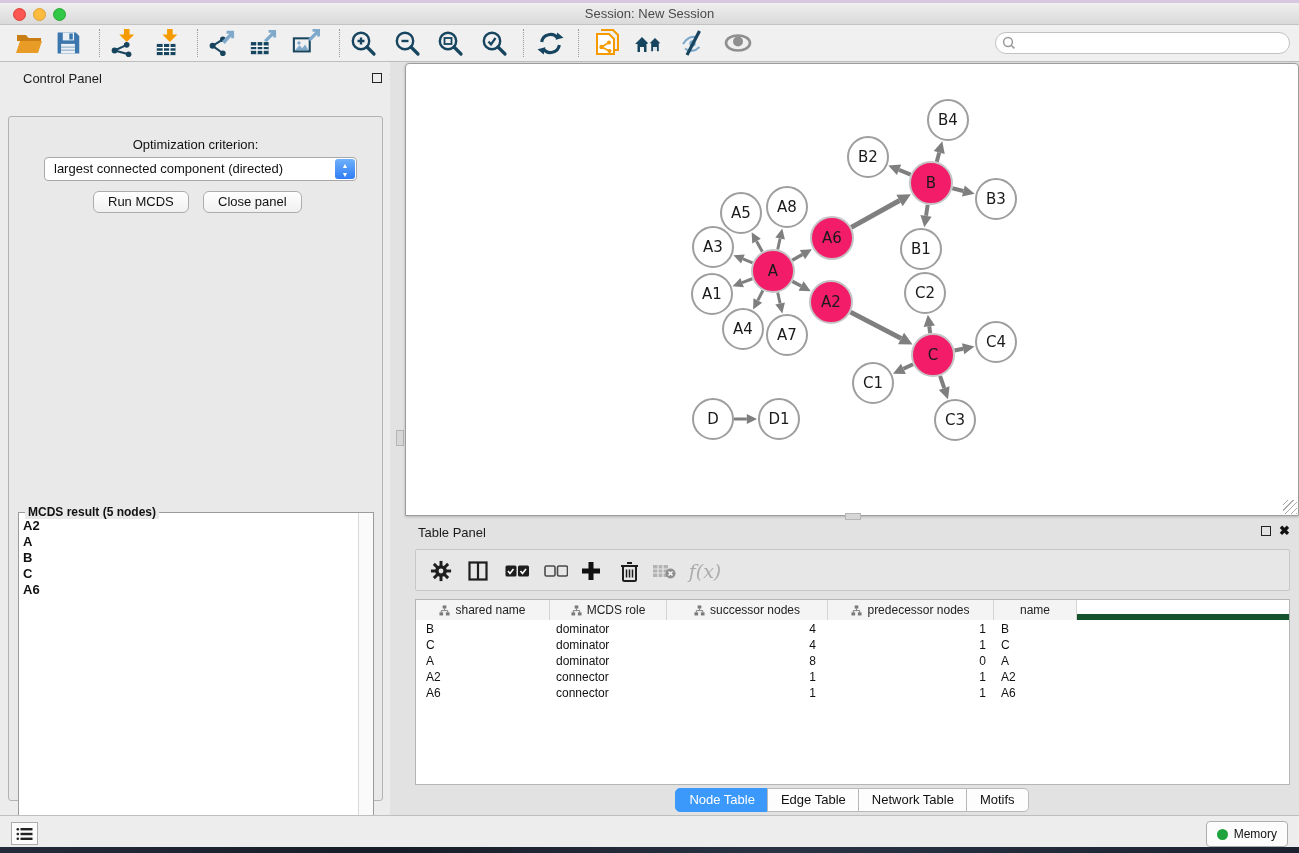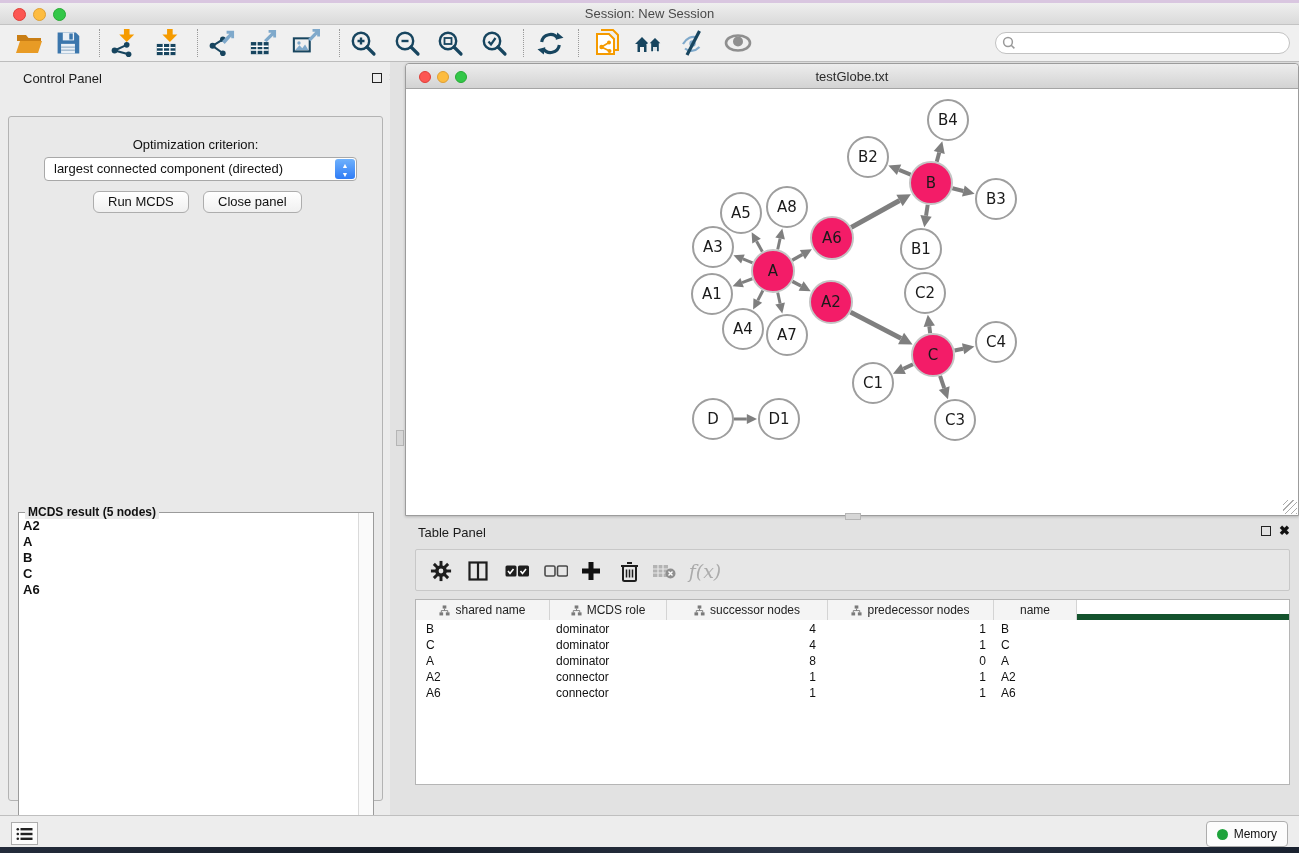--- a/index.html
+++ b/index.html
@@ -296,26 +296,20 @@
         </div>
       <div id="result-scrollbar"></div>
     </div>
   </div>
 </div>
 
 <div class="abs" id="right-region">
   <div id="v-grip" class="grip"></div>
 
   <div id="net-window">
-    <div id="net-titlebar">
-      <span class="tl abs" style="left:13px;top:7px;width:12px;height:12px;background:#FC5753;border:1px solid #DF3E38;"></span>
-      <span class="tl abs" style="left:31px;top:7px;width:12px;height:12px;background:#FDBC40;border:1px solid #DE9F34;"></span>
-      <span class="tl abs" style="left:49px;top:7px;width:12px;height:12px;background:#33C748;border:1px solid #27AA35;"></span>
-      <div id="net-title">testGlobe.txt</div>
-    </div>
     <div id="net-canvas">
       <svg id="graph-svg" width="890" height="426" viewBox="0 0 890 426">
           <line x1="345.5735128005243" y1="173.8294051202097" x2="335.8969494465053" y2="169.95877977860215" stroke="#7F7F7F" stroke-width="3"></line>
           <polygon points="326.4264871994757,166.1705948797903 337.7167637606404,165.40924399326437 334.0771351323702,174.50831556393993" fill="#7F7F7F"></polygon>
           <line x1="355.3722984559506" y1="162.73729095141053" x2="349.555090441745" y2="152.19360142566276" stroke="#7F7F7F" stroke-width="3"></line>
           <polygon points="344.6277015440494,143.26270904858947 353.84542109347626,149.82652244539722 345.2647597900137,154.5606804059283" fill="#7F7F7F"></polygon>
           <line x1="370.7013313337195" y1="160.50819961728223" x2="373.1189605024651" y2="149.45618056015965" stroke="#7F7F7F" stroke-width="3"></line>
           <polygon points="375.2986686662805,139.49180038271777 377.9057705877068,150.50329526630628 368.3321504172234,148.40906585401302" fill="#7F7F7F"></polygon>
           <line x1="345.4146596993366" y1="189.76168568713538" x2="335.1294526218801" y2="193.63971458519276" stroke="#7F7F7F" stroke-width="3"></line>
           <polygon points="325.5853403006634,197.23831431286462 333.40071353701813,189.05479788186318 336.85819170674205,198.22463128852235" fill="#7F7F7F"></polygon>
@@ -538,20 +532,21 @@
           <div class="tr" style="top: 85px;">
             <div class="td" style="left: 0px; width: 134px; text-align: left; padding-left: 10px;">A6</div>
             <div class="td" style="left: 134px; width: 117px; text-align: left; padding-left: 6px;">connector</div>
             <div class="td" style="left: 251px; width: 161px; text-align: right; padding-right: 12px;">1</div>
             <div class="td" style="left: 412px; width: 166px; text-align: right; padding-right: 8px;">1</div>
             <div class="td" style="left: 578px; width: 83px; text-align: left; padding-left: 7px;">A6</div>
           </div>
         </div>
     </div>
 
+    <div id="tp-tabs"><span class="tp-tab selected">Node Table</span><span class="tp-tab">Edge Table</span><span class="tp-tab">Network Table</span><span class="tp-tab">Motifs</span></div>
   </div>
 </div>
 
 <div class="abs" id="status-bar">
   <div id="list-btn">
     <svg width="17" height="14" viewBox="0 0 17 14">
       <circle cx="1.8" cy="2.2" r="1.3" fill="#222"></circle>
         <rect x="4.5" y="1" width="12" height="2.4" fill="#222"></rect>
       <circle cx="1.8" cy="7" r="1.3" fill="#222"></circle>
         <rect x="4.5" y="5.8" width="12" height="2.4" fill="#222"></rect>

